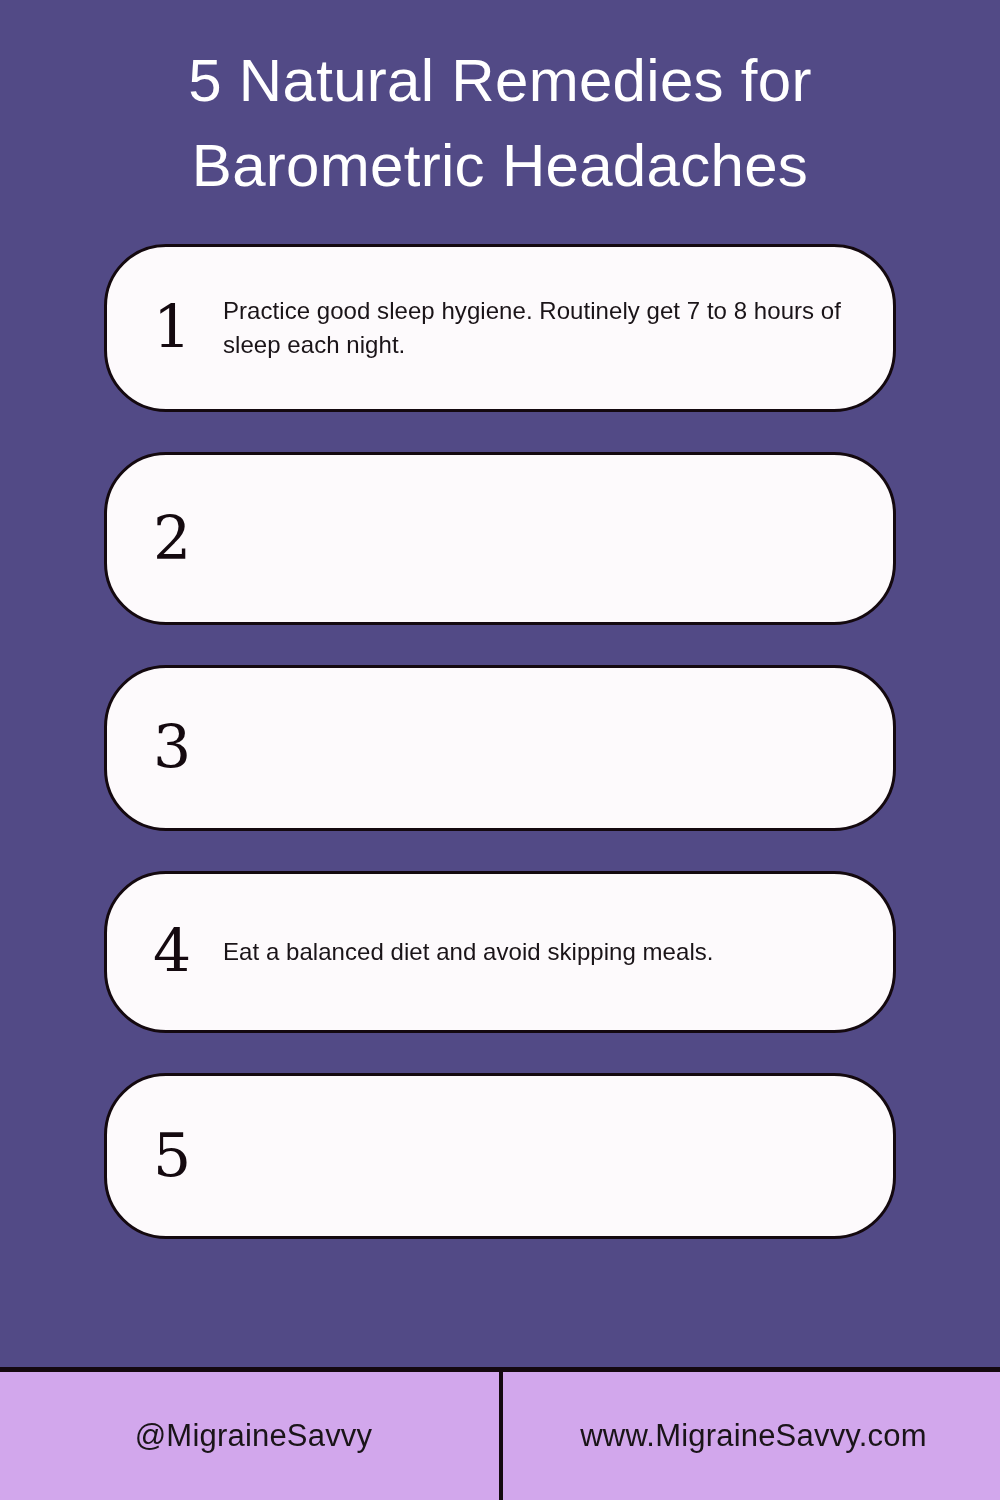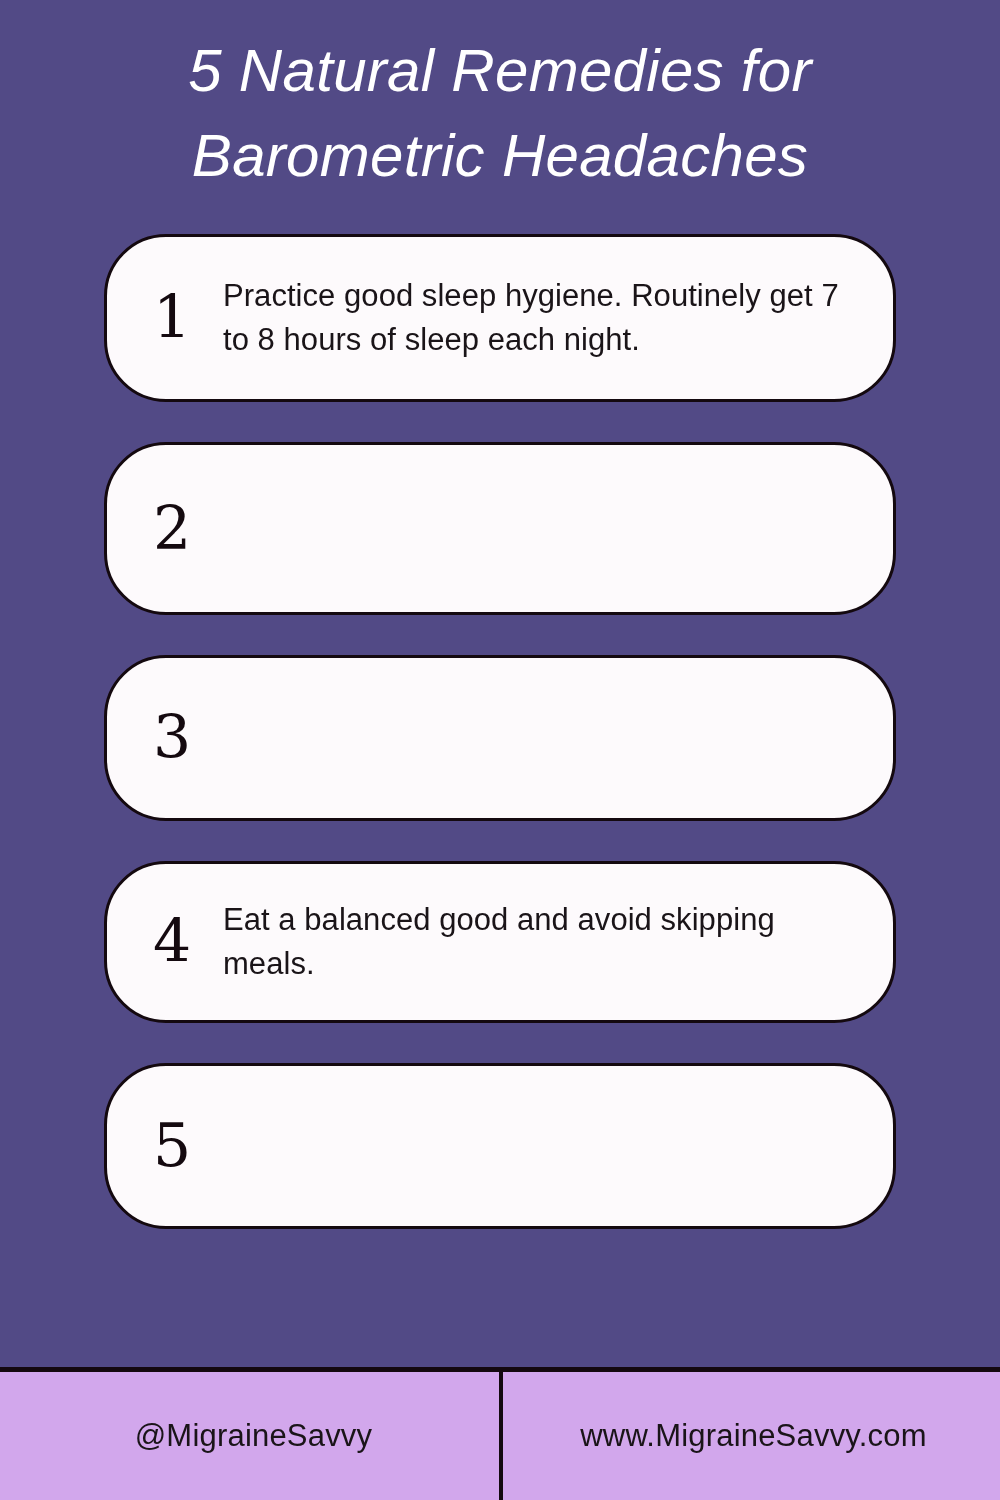--- a/index.html
+++ b/index.html
@@ -21,23 +21,22 @@
     width: 1000px;
     height: 1500px;
     background: #524a86;
     box-sizing: border-box;
     display: flex;
     flex-direction: column;
   }
 
   
   .title-block {
-    padding: 28px 70px 0 70px;
+    padding: 38px 70px 0 70px;
     text-align: center;
-    font-style: italic;
   }
 
   .poster-title {
     margin: 0;
     color: #ffffff;
     font-family: "Liberation Sans", sans-serif;
     font-weight: 300;
     font-size: 60px;
     line-height: 1.42;
     letter-spacing: 0.3px;
@@ -82,21 +81,21 @@
     text-align: left;
     margin-right: 8px;
     margin-top: -2px;
   }
 
   .card-text {
     flex: 1 1 auto;
     color: #1a1418;
     font-family: "Liberation Sans", sans-serif;
     font-weight: 400;
-    font-size: 31px;
+    font-size: 24px;
     line-height: 1.42;
     letter-spacing: 0.05px;
   }
 
   
   .footer {
     flex: 0 0 auto;
     height: 128px;
     background: #d2a7ec;
     border-top: 5px solid #14090f;
@@ -147,21 +146,21 @@
     <div class="card card-2">
       <div class="card-number">2</div>
     </div>
 
     <div class="card card-3">
       <div class="card-number">3</div>
     </div>
 
     <div class="card card-4">
       <div class="card-number">4</div>
-      <div class="card-text">Eat a balanced good and avoid skipping meals.</div>
+      <div class="card-text">Eat a balanced diet and avoid skipping meals.</div>
     </div>
 
     <div class="card card-5">
       <div class="card-number">5</div>
     </div>
 
   </div>
 
   <div class="footer">
     <div class="footer-cell">@MigraineSavvy</div>

